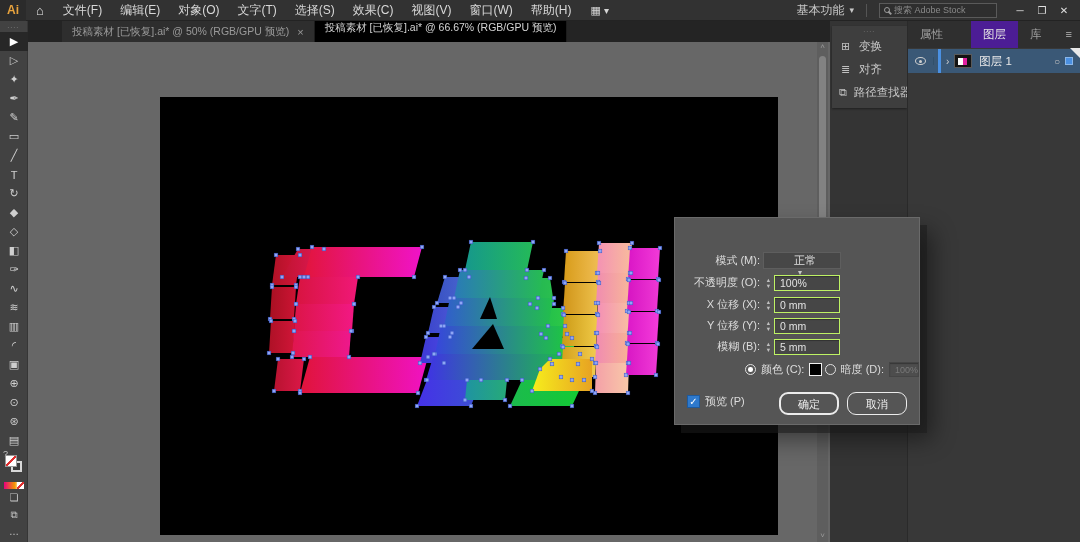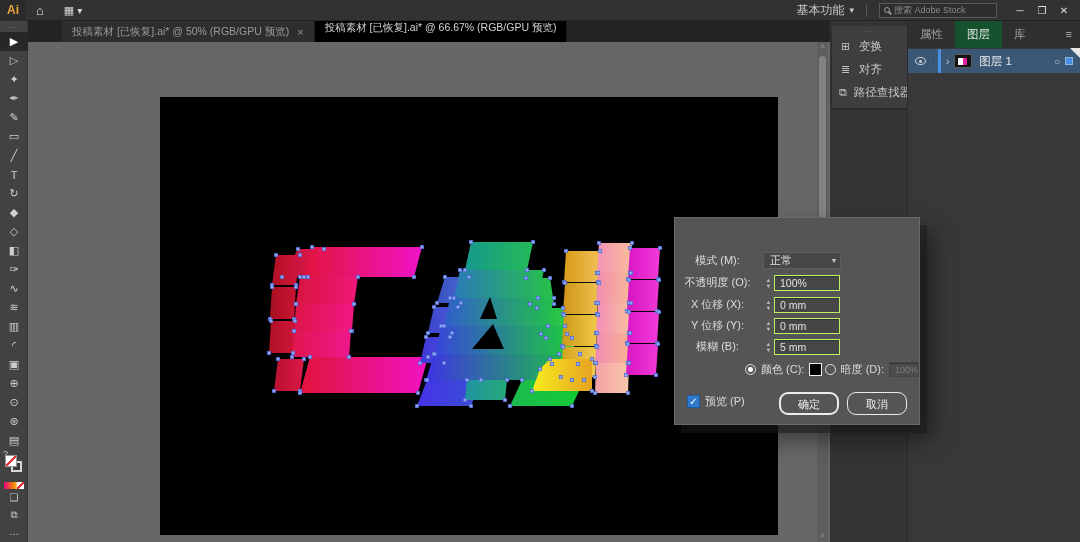--- a/index.html
+++ b/index.html
@@ -71,21 +71,21 @@
   #dockpanel { position:absolute; left:2px; top:5px; width:75px; background:#3e3e3e; padding-bottom:4px;
     box-shadow:0 1px 2px rgba(0,0,0,.4); }
   .dock-dots { text-align:center; color:#7d7d7d; font-size:7px; height:9px; line-height:9px; letter-spacing:1px; }
   .dock-item { display:flex; align-items:center; gap:7px; height:23px; padding-left:7px;
     color:#c9c9c9; font-size:11.5px; white-space:nowrap; }
   .dock-item .dicon { font-size:11px; width:13px; text-align:center; color:#c0c0c0; }
   #vdivider { position:absolute; left:77px; top:0; width:1px; height:521px; background:#2a2a2a; }
   #tabpanel { position:absolute; left:78px; top:0; width:172px; height:521px; background:#383838; }
   #paneltabs { height:27px; background:#2f2f2f; display:flex; align-items:stretch; }
   .panel-tab { padding:0 12px; font-size:11.5px; color:#a0a0a0; line-height:27px; white-space:nowrap; }
-  .panel-tab.active { background:#14532d; color:#e2e2e2; }
+  .panel-tab.active { background:#4c1d95; color:#e2e2e2;margin-left:16px; }
   .panel-menu { margin-left:auto; color:#b8b8b8; font-size:11px; line-height:27px; padding-right:8px; }
   #layers-row { position:absolute; left:0; top:28px; width:172px; height:24px; background:#3a5876;
     display:flex; align-items:center; }
   .eye-cell { width:26px; display:flex; justify-content:center; border-right:1px solid #31506a; }
   .eye { width:11px; height:8px; border:1px solid #d0d0d0; border-radius:50%; position:relative; }
   .eye::after { content:''; position:absolute; width:3px; height:3px; background:#d0d0d0; border-radius:50%; top:1.5px; left:3px; }
   .sel-bar { width:3px; height:24px; background:#4a90e2; margin-left:4px; }
   .layer-chev { color:#cfcfcf; font-size:10px; padding:0 5px; }
   .layer-thumb { width:18px; height:14px; background:#141414; border:1px solid #5a5a5a; position:relative; overflow:hidden; }
   .layer-thumb::after { content:''; position:absolute; left:3px; top:3px; width:9px; height:7px;
@@ -96,23 +96,23 @@
   #panel-fold { position:absolute; right:0; top:27px; width:0; height:0;
     border-top:10px solid #e8e8e8; border-left:10px solid transparent; }
 
   
   #dialog { position:absolute; left:674px; top:217px; width:246px; height:208px; z-index:30;
     background:#555555; border:1px solid #6a6a6a;
     box-shadow:7px 8px 0 rgba(28,28,28,.55), 12px 14px 22px rgba(0,0,0,.45); }
   #dlg-title { height:18px; background:#f2f2f2; color:#1c1c1c; font-size:11px; line-height:18px; padding-left:8px; }
   #dlg-body { position:absolute; left:0; top:18px; right:0; bottom:0; }
   .dlg-row { position:absolute; left:0; height:17px; display:flex; align-items:center; width:100%; }
-  .dlg-label { width:88px; text-align:center; font-size:11px; color:#dcdcdc; padding-right:3px; white-space:nowrap; flex:none; }
+  .dlg-label { width:88px; text-align:right; font-size:11px; color:#dcdcdc; padding-right:3px; white-space:nowrap; flex:none; }
   .dropdown { width:78px; height:17px; background:#474747; border:1px solid #5e5e5e;
-    display:flex; align-items:center; }
+    display:flex; align-items:center;flex-direction:column; }
   .dropdown .dd-val { flex:1; font-size:11px; color:#e0e0e0; padding-left:6px; }
   .dropdown .dd-chev { font-size:8px; color:#c8c8c8; padding-right:4px; }
   .stepper { width:11px; display:flex; flex-direction:column; align-items:center; line-height:6px; }
   .stepper span { font-size:6.5px; color:#c0c0c0; height:6px; }
   .field { width:66px; height:16px; background:#464646; border:1px solid #bef264;
     box-shadow:inset 0 1px 1px rgba(0,0,0,.3); font-size:10.5px; color:#e2e2e2;
     line-height:15px; padding-left:5px; white-space:nowrap; }
   .radio { width:11px; height:11px; border:1.5px solid #e0e0e0; border-radius:50%; position:relative; flex:none; }
   .radio.checked::after { content:''; position:absolute; left:2.2px; top:2.2px; width:4.5px; height:4.5px;
     background:#ffffff; border-radius:50%; }
@@ -128,20 +128,31 @@
   #btn-cancel { left:172px; top:156px; width:60px; }
 </style>
 </head>
 <body>
 
 <div id="app">
 
   <div id="topbar">
     <div class="ai-logo">Ai</div>
     <div class="home">⌂</div>
+    <div style="display:flex">
+        <span class="menu-item">文件(F)</span>
+        <span class="menu-item">编辑(E)</span>
+        <span class="menu-item">对象(O)</span>
+        <span class="menu-item">文字(T)</span>
+        <span class="menu-item">选择(S)</span>
+        <span class="menu-item">效果(C)</span>
+        <span class="menu-item">视图(V)</span>
+        <span class="menu-item">窗口(W)</span>
+        <span class="menu-item">帮助(H)</span>
+      </div>
     <div class="layout-switch">
       <span class="grid">▦</span>
       <span>▾</span>
     </div>
     <div class="spacer"></div>
     <div class="workspace">
       <span>基本功能</span>
       <span style="font-size:9px">▾</span>
     </div>
     <div class="vsep"></div>

